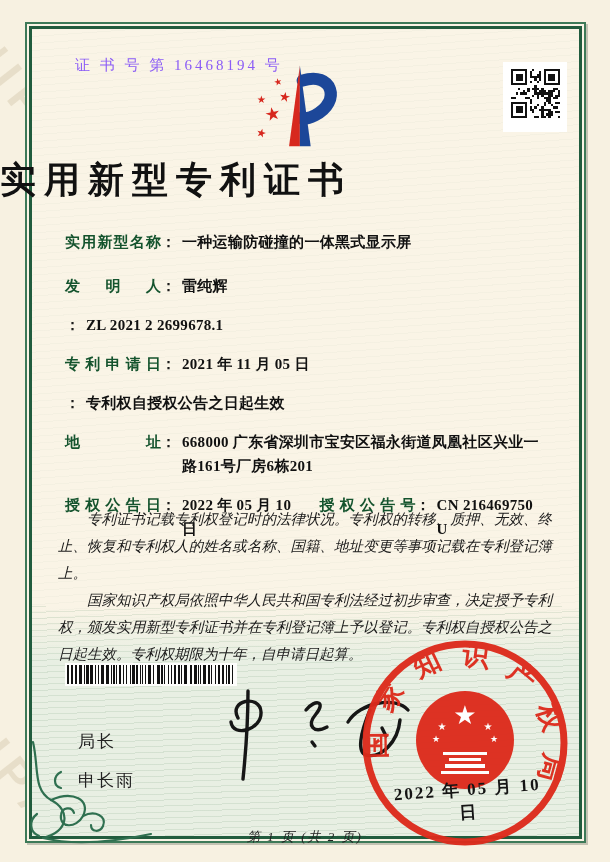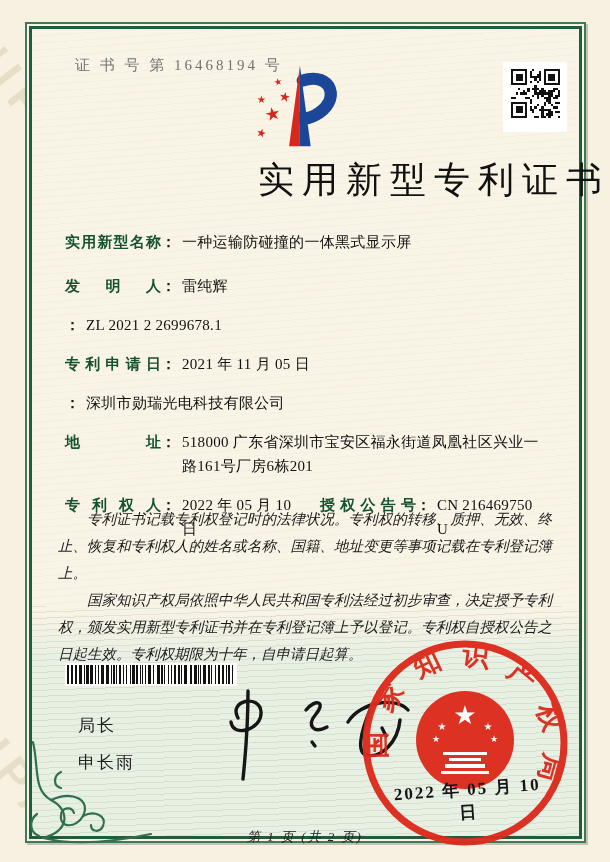--- a/index.html
+++ b/index.html
@@ -33,51 +33,51 @@
   .green-band {
     position:absolute; left:0; right:0; bottom:0; height:230px;
     background:linear-gradient(180deg, rgba(232,239,227,0) 0, #e8efe3 55px, #e8efe3 100%);
   }
   .green-band .lines {
     position:absolute; inset:0;
     background:repeating-linear-gradient(178deg, rgba(120,160,125,0.18) 0 1px, rgba(0,0,0,0) 1px 6px);
   }
   
   .cert-no {
-    position:absolute; left:75px; top:56px; font-size:15px; letter-spacing:3px; color:#737373;text-align:right;
+    position:absolute; left:75px; top:56px; font-size:15px; letter-spacing:3px; color:#8b5cf6;text-align:right;
   }
   .logo { position:absolute; left:250px; top:58px; width:96px; height:94px; }
   .qr-card { position:absolute; left:503px; top:62px; width:64px; height:70px; background:#ffffff; }
   .qr { position:absolute; left:8px; top:7px; width:49px; height:49px; }
   .title {
-    position:absolute; left:0; top:156px; width:100%; text-align:right;
-    font-size:36px; font-weight:normal; letter-spacing:8px; color:#111;
+    position:absolute; left:0; top:156px; width:100%; text-align:left;
+    font-size:36px; font-weight:bold; letter-spacing:8px; color:#111;
   }
   
   .fields { position:absolute; left:65px; top:230px; width:478px; font-size:15px; }
   .frow { display:flex; align-items:flex-start; margin-bottom:15px; line-height:24px; }
   .frow.first { margin-bottom:20px; }
   .flabel {
     width:96px; flex:0 0 96px; font-weight:600; color:#14532d;
     text-align:justify; text-align-last:justify;
   }
   .fcolon { flex:0 0 auto; font-weight:600; margin-right:6px; }
-  .fvalue { font-weight:400; color:#111; max-width:382px; letter-spacing:0.3px; }
+  .fvalue { font-weight:700; color:#111; max-width:382px; letter-spacing:0.3px; }
   .grant-pair2 { display:flex; margin-left:12px; }
   
   .body-text {
     position:absolute; left:58px; top:506px; width:494px;
     font-size:14.5px; line-height:27px; font-style:italic; color:#191919;
     text-align:justify;
   }
   .body-text p { text-indent:2em; }
   
   .barcode { position:absolute; left:65px; top:663px; width:172px; height:23px; background:#fdfdfb; }
   .signer { position:absolute; left:78px; top:714px; font-family:"Liberation Sans","DejaVu Sans",sans-serif; font-size:17px; color:#222; }
-  .signer div { margin-bottom:14px; letter-spacing:2px; }
+  .signer div { margin-bottom:14px; letter-spacing:2px;margin-top:16px; }
   .signature { position:absolute; left:200px; top:686px; width:240px; height:100px; }
   .seal { position:absolute; left:358px; top:636px; width:214px; height:214px; opacity:0.96; }
   .seal-date {
     position:absolute; left:383px; top:778px; width:170px; text-align:center;
     font-size:17px; font-weight:bold; letter-spacing:2px; color:#141414;
     transform:rotate(-4deg);
   }
   .ornament { position:absolute; left:27px; bottom:14px; width:126px; height:108px; }
   .footer {
     position:absolute; left:0; bottom:16px; width:100%; text-align:center;
@@ -255,29 +255,29 @@
       <span class="fcolon">：</span>
     <span class="fvalue">ZL 2021 2 2699678.1</span>
   </div>
   <div class="frow">
     <span class="flabel">专利申请日</span>
       <span class="fcolon">：</span>
     <span class="fvalue">2021 年 11 月 05 日</span>
   </div>
   <div class="frow">
       <span class="fcolon">：</span>
-    <span class="fvalue">深圳市勋瑞光电科技有限公司</span>
+    <span class="fvalue">专利权自授权公告之日起生效</span>
   </div>
   <div class="frow">
     <span class="flabel">地址</span>
       <span class="fcolon">：</span>
-    <span class="fvalue">518000 广东省深圳市宝安区福永街道凤凰社区兴业一路161号厂房6栋201</span>
-  </div>
-  <div class="frow">
-    <span class="flabel">专利权人</span>
+    <span class="fvalue">668000 广东省深圳市宝安区福永街道凤凰社区兴业一路161号厂房6栋201</span>
+  </div>
+  <div class="frow">
+    <span class="flabel">授权公告日</span>
       <span class="fcolon">：</span>
     <span class="fvalue">2022 年 05 月 10 日</span>
     <span class="grant-pair2">
       <span class="flabel">授权公告号</span>
         <span class="fcolon">：</span>
       <span class="fvalue">CN 216469750 U</span>
     </span>
   </div>
 </div>
 

